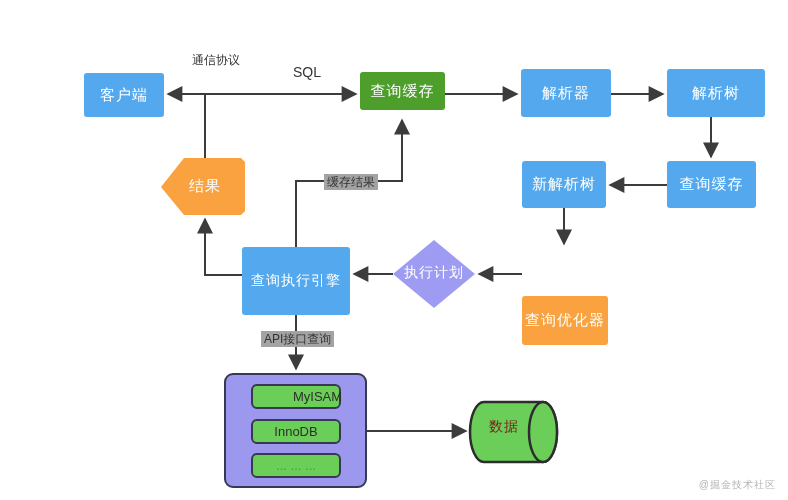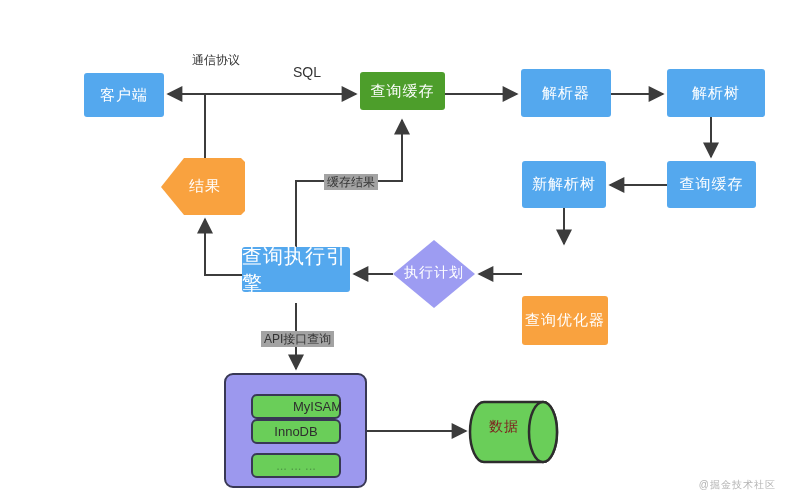--- a/index.html
+++ b/index.html
@@ -101,25 +101,25 @@
   <div class="node blue" style="left:84px;top:73px;width:80px;height:44px;">客户端</div>
   <div class="node green" style="left:360px;top:72px;width:85px;height:38px;">查询缓存</div>
   <div class="node blue" style="left:521px;top:69px;width:90px;height:48px;text-align:center;">解析器</div>
   <div class="node blue" style="left:667px;top:69px;width:98px;height:48px;">解析树</div>
 
   <div class="node blue" style="left:522px;top:161px;width:84px;height:47px;">新解析树</div>
   <div class="node blue" style="left:667px;top:161px;width:89px;height:47px;">查询缓存</div>
 
   <div class="node orange" style="left:522px;top:248px;width:86px;height:49px;">查询优化器</div>
   <div class="shape-label" style="left:394px;top:264px;width:80px;font-size:14px;">执行计划</div>
-  <div class="node blue" style="left:242px;top:247px;width:108px;height:45px;font-size:20px;">查询执行引擎</div>
+  <div class="node blue" style="left:242px;top:247px;width:108px;height:68px;font-size:14px;">查询执行引擎</div>
   <div class="shape-label" style="left:175px;top:177px;width:60px;">结果</div>
 
   <div class="storage">
-    <div class="engine-btn" style="top:19px;padding-left:43px;">MyISAM</div>
+    <div class="engine-btn" style="top:9px;padding-left:43px;">MyISAM</div>
     <div class="engine-btn" style="top:44px;">InnoDB</div>
     <div class="engine-btn muted" style="top:78px;">... ... ...</div>
   </div>
 
   <div class="data-label">数据</div>
 
   <div class="edge-label protocol">
     <div>通信协议</div>
   </div>
   <div class="edge-label sql">SQL</div>

